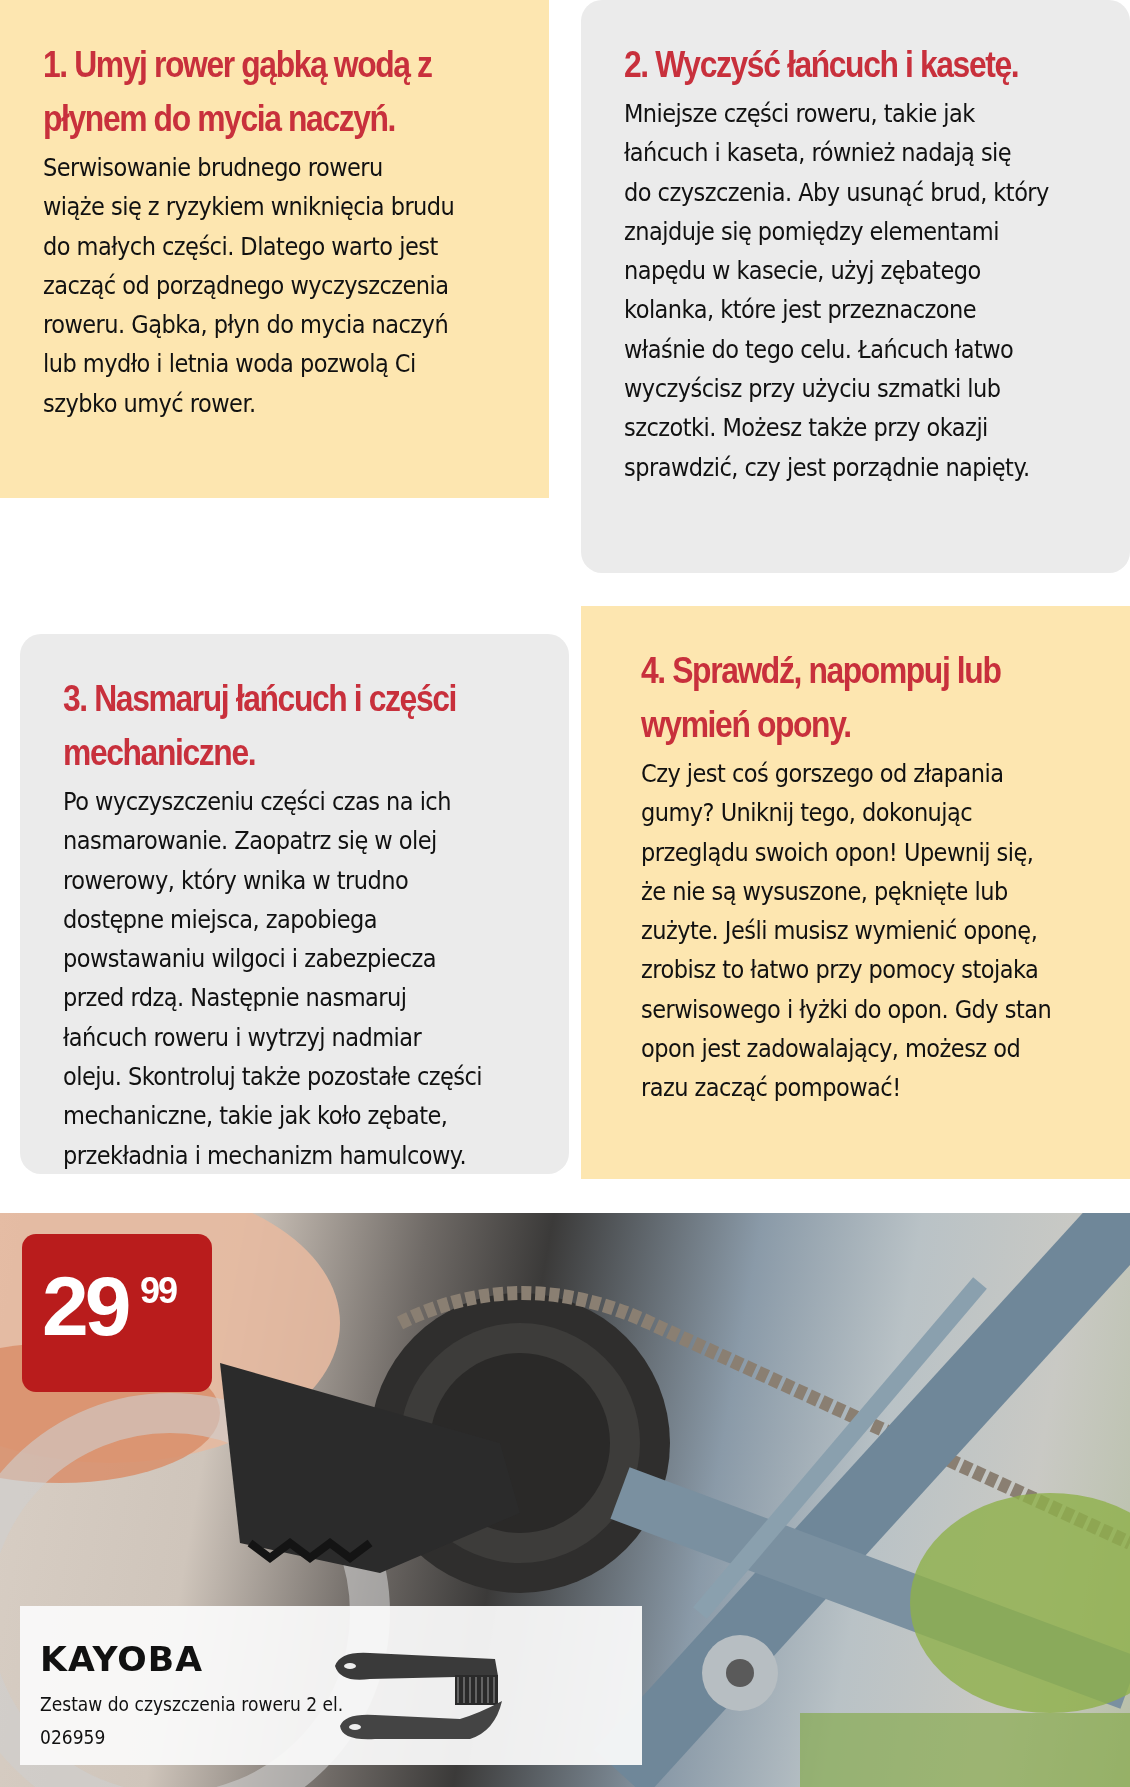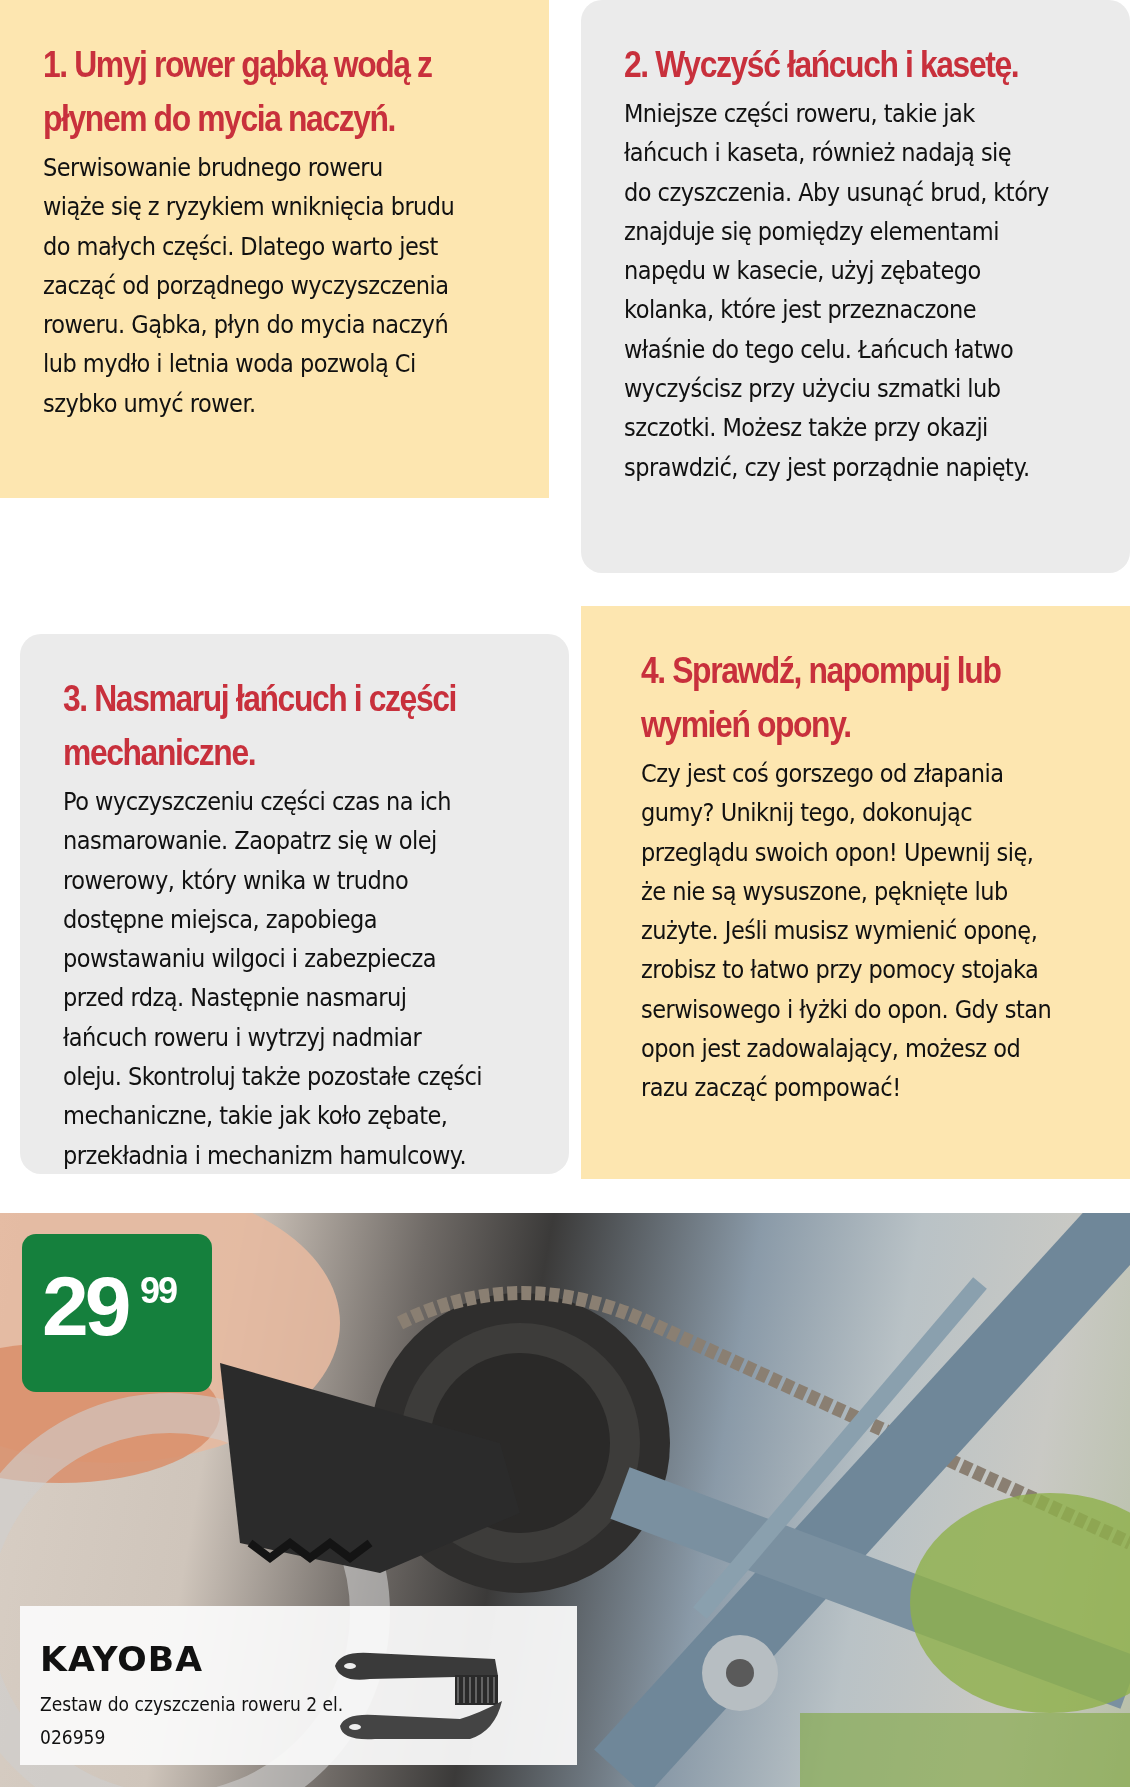--- a/index.html
+++ b/index.html
@@ -41,28 +41,28 @@
 
   
   #photo {
     position: absolute; left: 0; top: 1213px; width: 1130px; height: 574px; overflow: hidden;
     background: linear-gradient(100deg, #d9cfc5 0%, #cfc5bb 20%, #6f6a66 35%, #3b3a39 45%, #8a9aa8 62%, #b9c2c6 75%, #c9c9c4 88%, #b8c0a8 100%);
   }
   #photo svg { position: absolute; left: 0; top: 0; }
 
   #price-badge {
     position: absolute; left: 22px; top: 1234px; width: 190px; height: 158px;
-    background: #15803d; border-radius: 14px;
+    background: #b91c1c; border-radius: 14px;
     color: #fff; font-family: "Liberation Sans", sans-serif; font-weight: bold;
   }
   #price-main { position: absolute; left: 20px; top: 30px; font-size: 84px; line-height: 84px; letter-spacing: -4px; }
   #price-cents { position: absolute; left: 118px; top: 36px; font-size: 36px; line-height: 42px; letter-spacing: -2px; }
 
   #product-label {
-    position: absolute; left: 20px; top: 1606px; width: 557px; height: 159px;
+    position: absolute; left: 20px; top: 1606px; width: 622px; height: 159px;
     background: rgba(250,250,250,0.94);
   }
   #brand {
     position: absolute; left: 20px; top: 34px;
     font-family: "DejaVu Sans", sans-serif; font-weight: bold; font-size: 33px; letter-spacing: 1px;
     color: #111; transform: scaleX(1.05); transform-origin: left top;
   }
   #product-name {
     position: absolute; left: 20px; top: 87px;
     font-family: "DejaVu Sans", sans-serif; font-size: 19px; color: #111;

